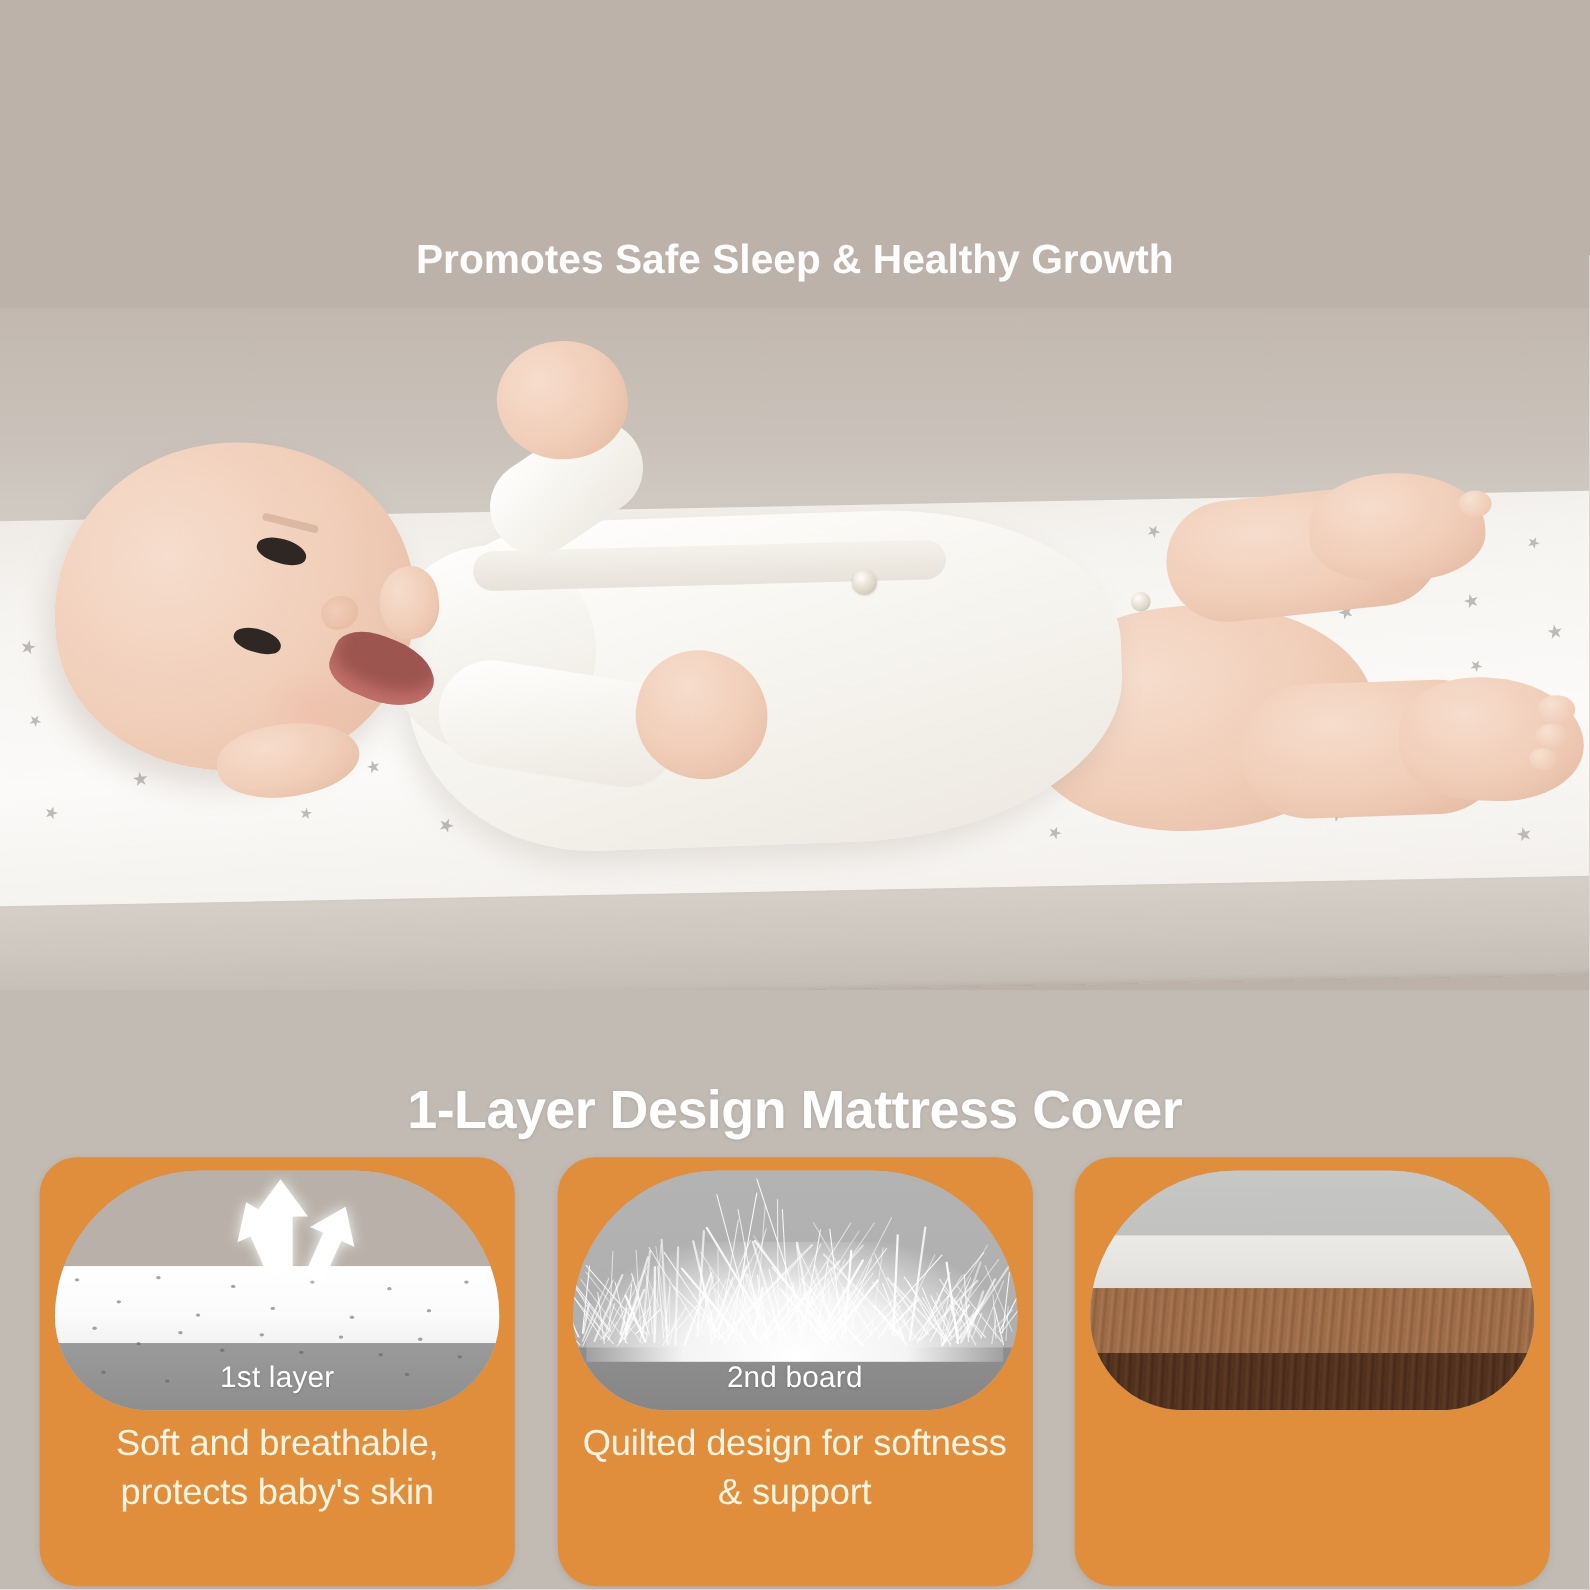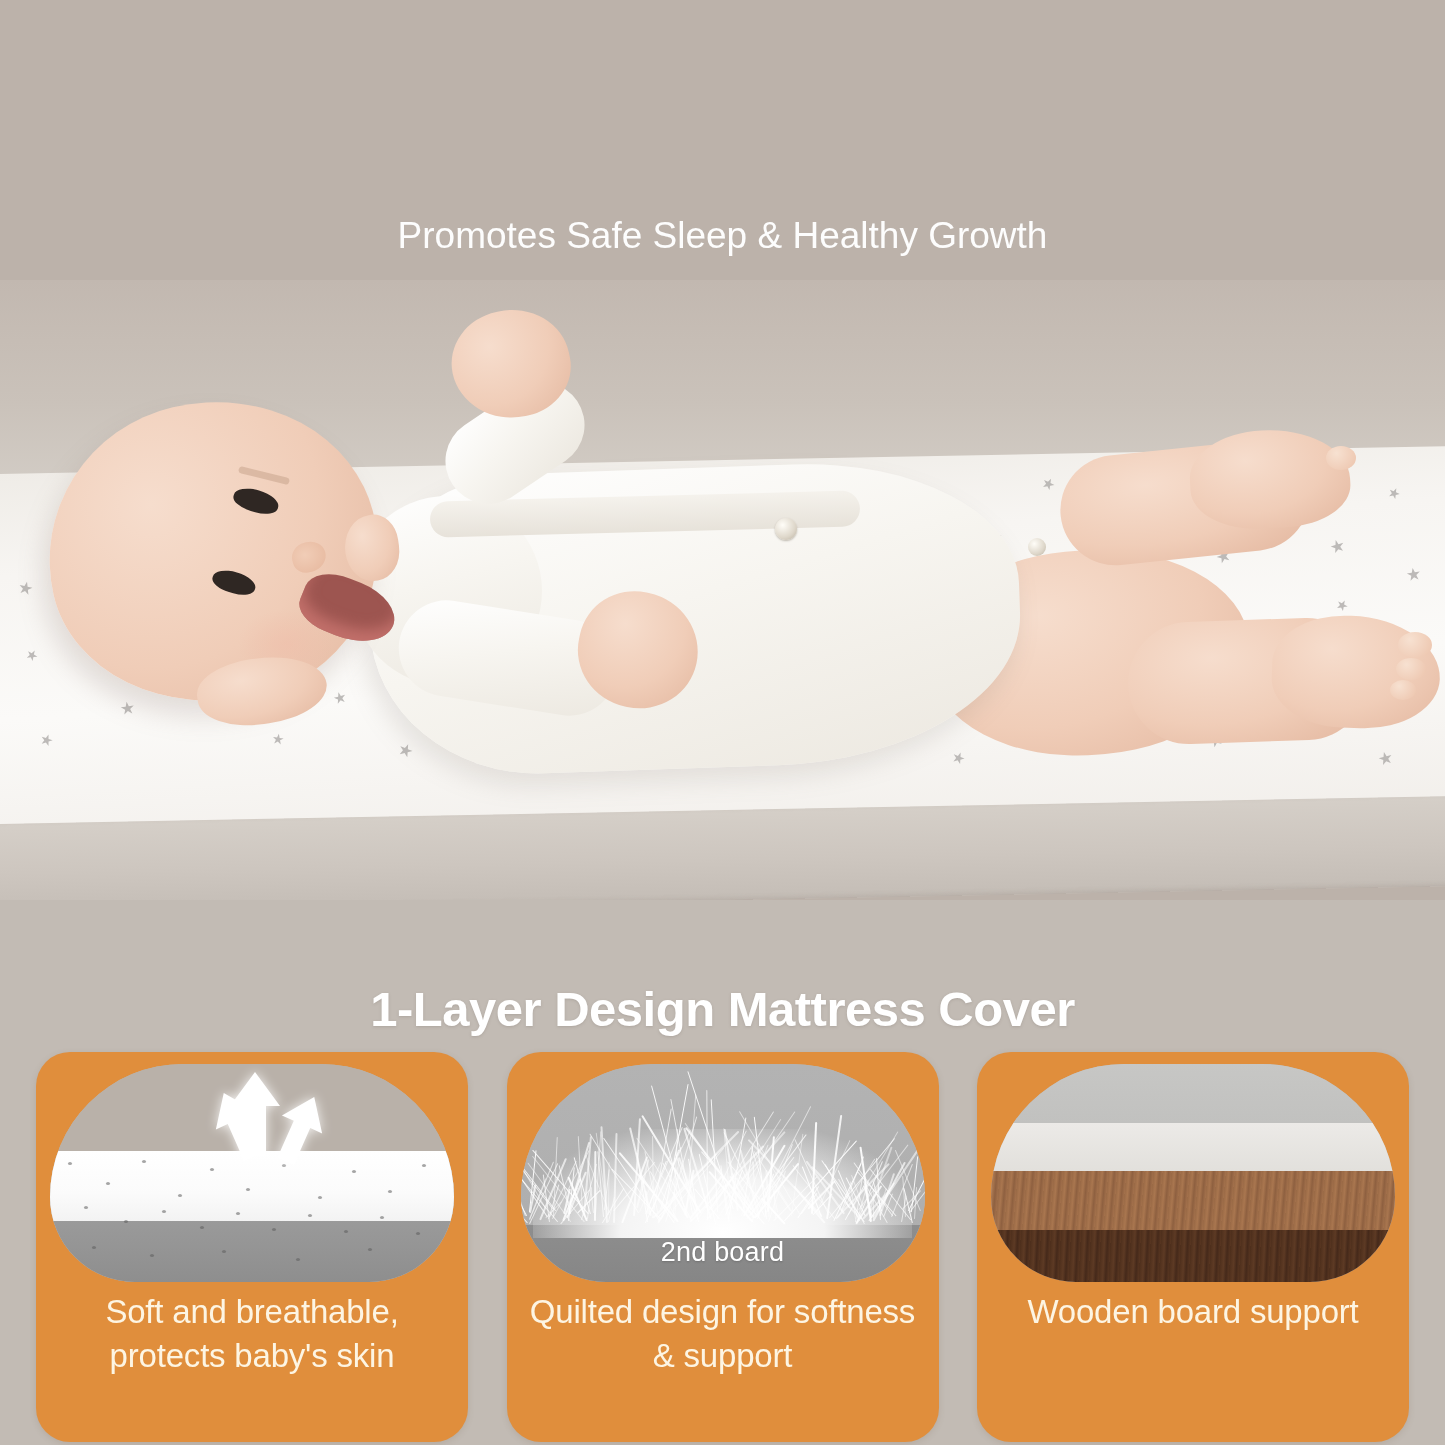--- a/index.html
+++ b/index.html
@@ -39,21 +39,21 @@
     line-height: 1.1;
     text-shadow: 0 1px 3px rgba(120,110,102,0.35);
   }
   .hero-sub {
     position: absolute;
     left: 0; top: 178px;
     width: 1445px;
     text-align: center;
     color: #fdfdfd;
     font-size: 37px;
-    font-weight: normal;
+    font-weight: bold;
     letter-spacing: 0px;
   }
 
   
   .photo {
     position: absolute;
     left: 0; top: 280px;
     width: 1445px;
     height: 620px;
     overflow: hidden;
@@ -429,20 +429,21 @@
             </svg>
           </div>
           <div class="arrow" style="left:222px; top:26px;">
             <svg width="56" height="78" viewBox="0 0 56 78">
               <g transform="rotate(24 28 39)" fill="#ffffff">
                 <polygon points="28,4 50,34 37,34 37,74 19,74 19,34 6,34"></polygon>
               </g>
             </svg>
           </div>
 
+          <div class="layer-label">1st layer</div>
         </div>
         <div class="card-caption">Soft and breathable, protects baby's skin</div>
       </div>
 
       <div class="card">
         <div class="card-img">
           <div class="c2-bg"></div>
           <div class="c2-base"></div>
           <div class="c2-mound"></div>
           <div id="fibers">
@@ -662,18 +663,17 @@
         <div class="card-caption">Quilted design for softness &amp; support</div>
       </div>
 
       <div class="card">
         <div class="card-img">
           <div class="c3-a"></div>
           <div class="c3-b"></div>
           <div class="c3-c"></div>
           <div class="c3-d"></div>
         </div>
-        <div class="card-caption">Wooden board support</div>
       </div>
 
     </div>
   </section>
 </div>
 
 </body></html>

